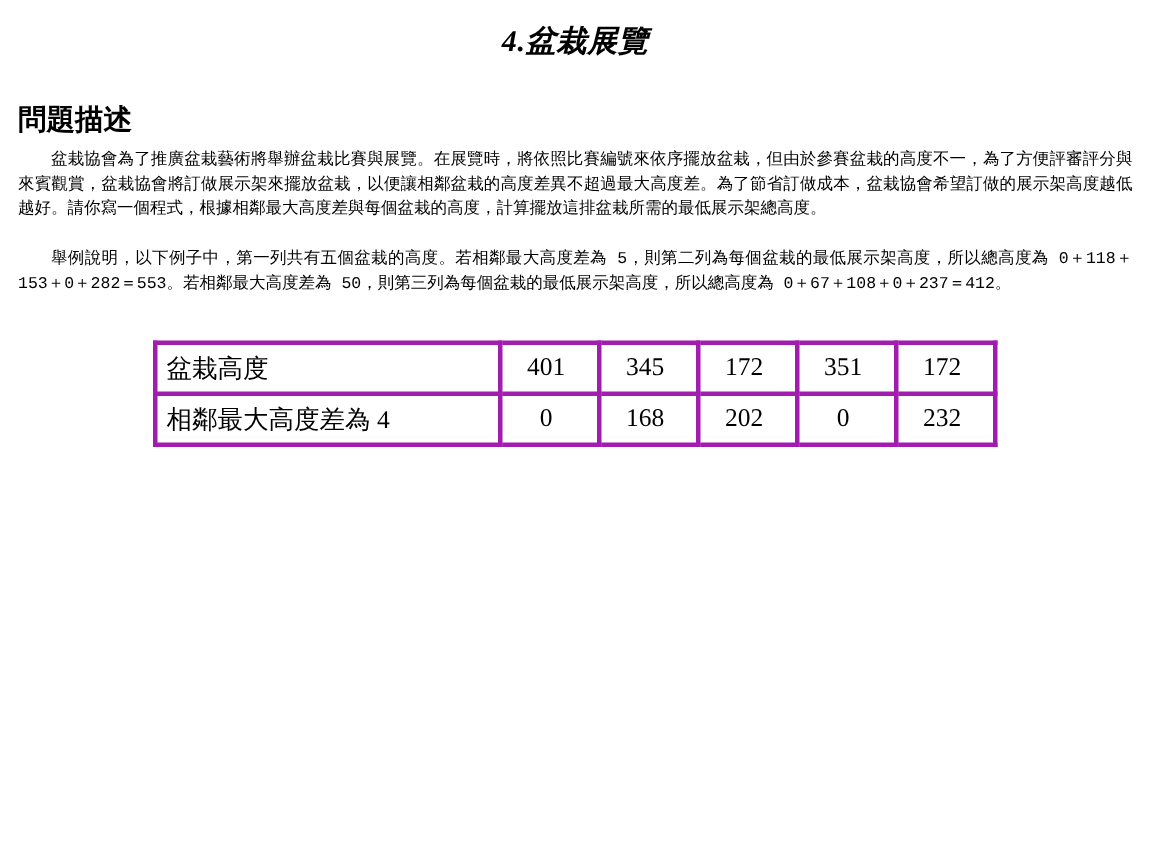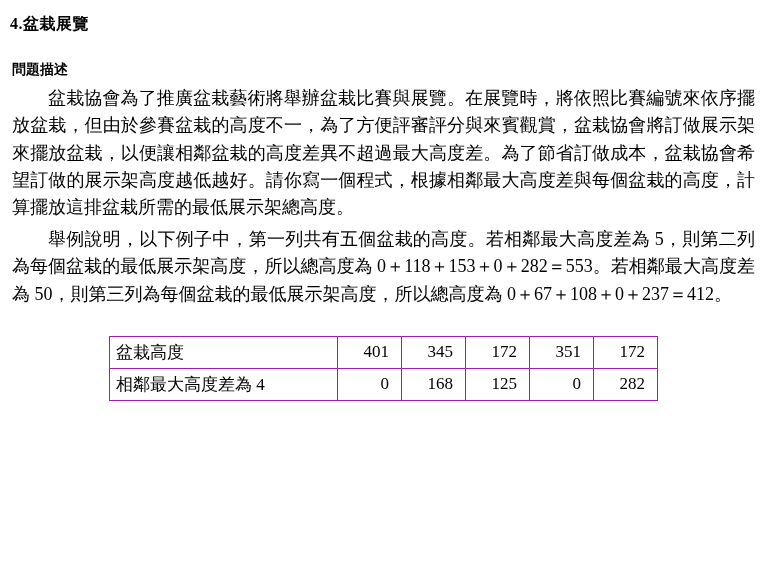--- a/index.html
+++ b/index.html
@@ -15,68 +15,70 @@
     overflow: hidden;
   }
   .page {
     position: relative;
     width: 767px;
     height: 565px;
     box-sizing: border-box;
     padding: 0 10px;
   }
   .doc-title {
-    text-align: left;
-    font-size: 16px;
+    text-align: center;
+    font-size: 20px;
     font-weight: bold;
     margin-top: 14px;
     margin-bottom: 12px;
     letter-spacing: 0.5px;
+    font-style: italic;
   }
   .section-heading {
-    font-size: 14px;
+    font-size: 19px;
     font-weight: bold;
     margin-left: 2px;
     margin-bottom: 6px;
     margin-top: 26px;
   }
   .body-text {
-    font-size: 18px;
+    font-size: 11px;
     line-height: 1.52;
     text-align: justify;
     text-justify: inter-ideograph;
     margin: 0 2px 0 2px;
     text-indent: 2em;
+    font-family: Liberation Mono, monospace;
   }
   .body-text + .body-text {
-    margin-top: 4px;
+    margin-top: 16px;
   }
   .table-wrap {
     margin-top: 28px;
     display: flex;
     justify-content: center;
   }
   table.example-table {
     border-collapse: collapse;
     font-size: 17px;
   }
   table.example-table td {
-    border: 1px solid #a21caf;
+    border: 3px solid #a21caf;
     padding: 3px 7px;
     height: 25px;
     vertical-align: middle;
     white-space: nowrap;
   }
   table.example-table td.label-cell {
     text-align: left;
     min-width: 214px;
     padding-left: 6px;
   }
   table.example-table td.value-cell {
-    text-align: right;
+    text-align: center;
     min-width: 44px;
     padding-left: 7px;
     padding-right: 12px;
   }
 </style>
 </head>
 <body>
 
 <div class="page">
 
@@ -96,21 +98,21 @@
           <td class="value-cell">401</td>
           <td class="value-cell">345</td>
           <td class="value-cell">172</td>
           <td class="value-cell">351</td>
           <td class="value-cell">172</td>
         </tr>
         <tr>
           <td class="label-cell">相鄰最大高度差為 4</td>
           <td class="value-cell">0</td>
           <td class="value-cell">168</td>
-          <td class="value-cell">125</td>
+          <td class="value-cell">202</td>
           <td class="value-cell">0</td>
-          <td class="value-cell">282</td>
+          <td class="value-cell">232</td>
         </tr>
       </tbody>
     </table>
   </div>
 
 </div>
 
 </body></html>

